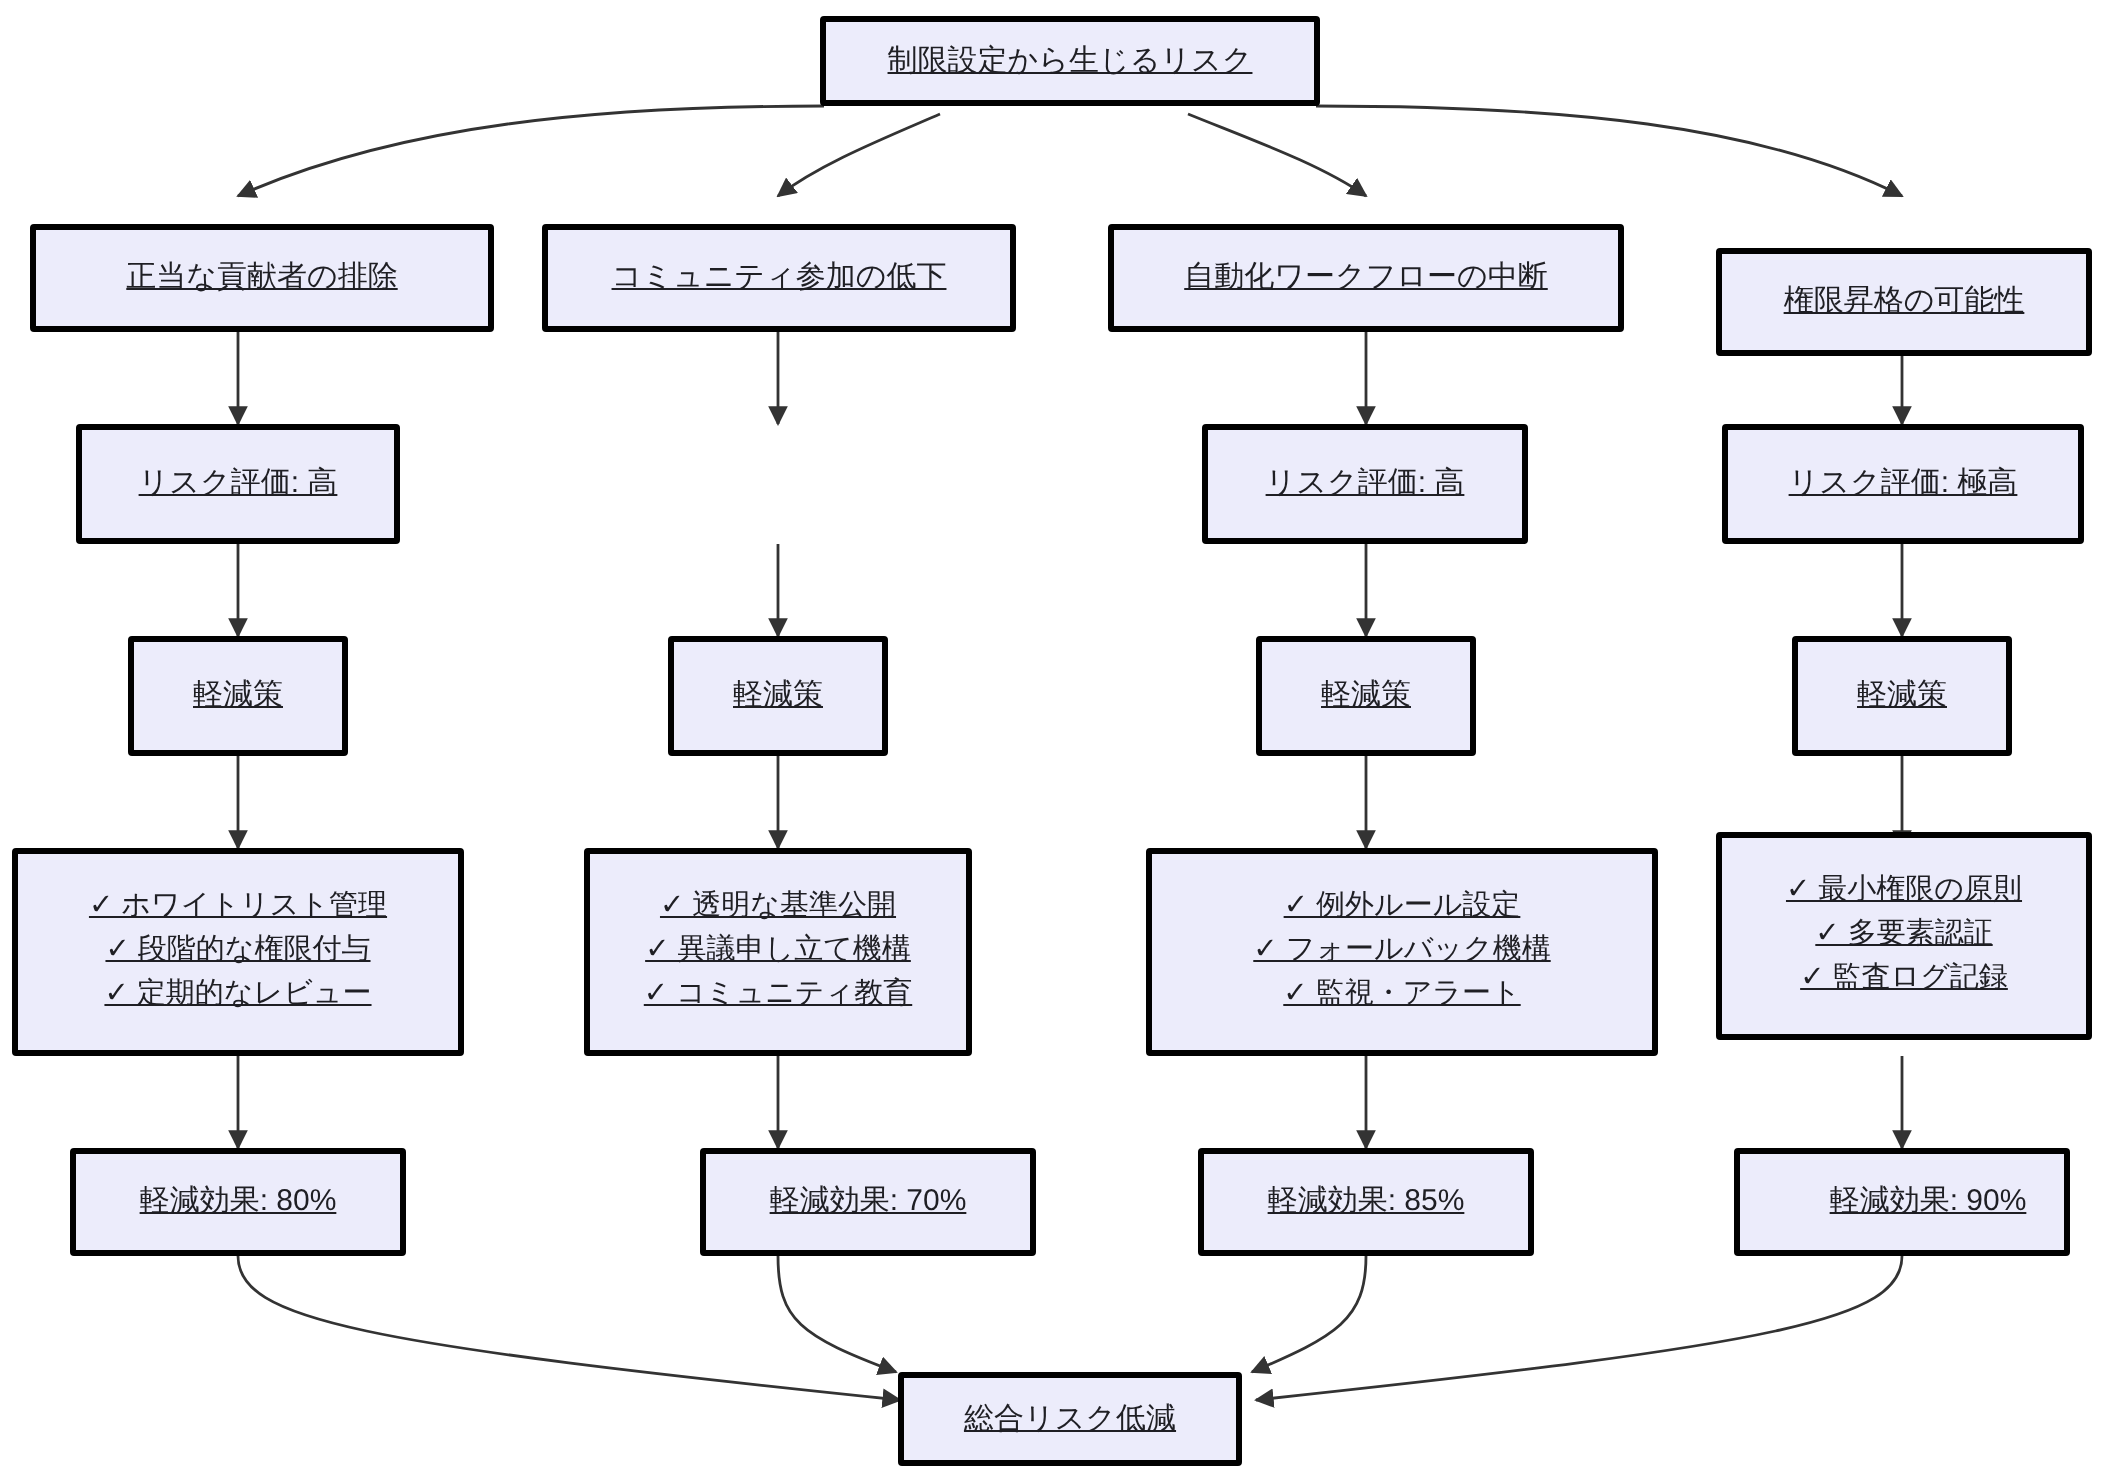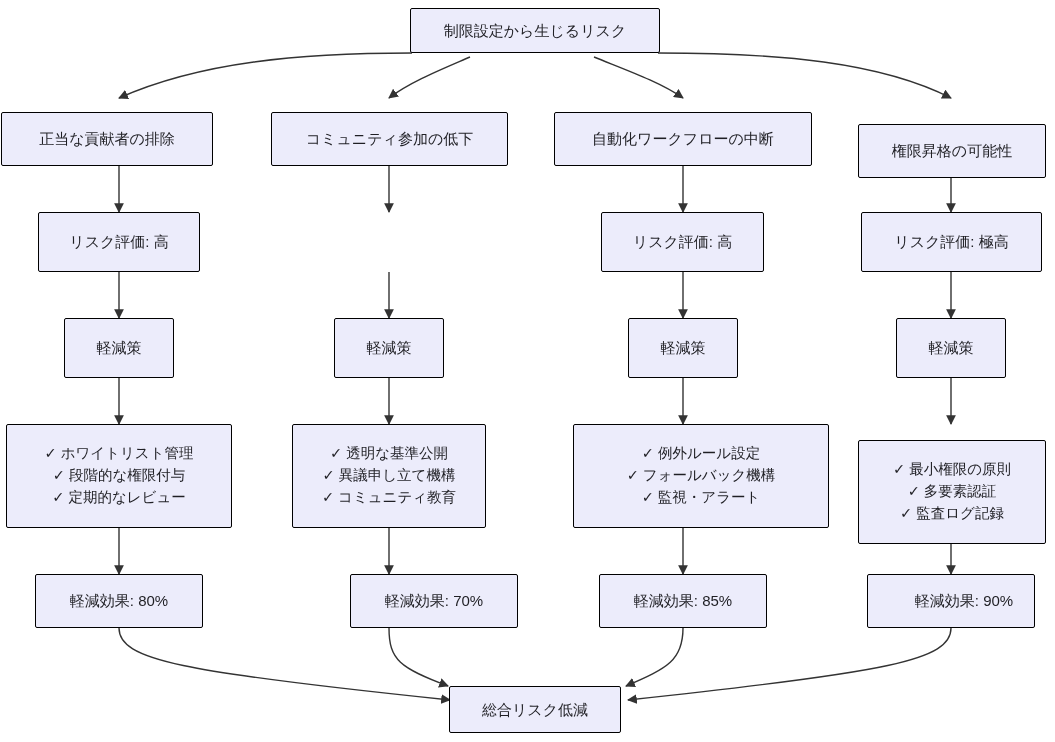--- a/index.html
+++ b/index.html
@@ -24,31 +24,32 @@
     position: absolute;
     left: 0; top: 0;
     width: 1055px;
     height: 742px;
     pointer-events: none;
   }
   .node {
     position: absolute;
     box-sizing: border-box;
     background: #ececfb;
-    border: 1px solid #000000;
+    border: 3px solid #000000;
     border-radius: 2px;
     display: flex;
     align-items: center;
     justify-content: center;
     color: #1f1f24;
     font-size: 15px;
     line-height: 1.45;
     text-align: center;
     white-space: pre-line;
     padding: 2px 6px;
+    text-decoration: underline;
   }
   .node.multiline {
     font-size: 14.5px;
     line-height: 1.5;
     flex-direction: column;
   }
   .node .line {
     display: block;
     white-space: pre;
   }
@@ -95,21 +96,21 @@
       <path d="M 389,628 C 389,660 400,668 448,686"></path>
       <path d="M 683,628 C 683,660 668,668 626,686"></path>
       <path d="M 951,628 C 951,660 890,672 628,700"></path>
     </g>
   </svg>
 
   <div class="node" style="left:410px; top:8px; width:250px; height:45px;">
     <span>制限設定から生じるリスク</span>
   </div>
 
-  <div class="node" style="left:1px; top:112px; width:212px; height:54px;">
+  <div class="node" style="left:15px; top:112px; width:232px; height:54px;">
     <span>正当な貢献者の排除</span>
   </div>
   <div class="node" style="left:38px; top:212px; width:162px; height:60px;">
     <span>リスク評価: 高</span>
   </div>
   <div class="node" style="left:64px; top:318px; width:110px; height:60px;">
     <span>軽減策</span>
   </div>
   <div class="node multiline" style="left:6px; top:424px; width:226px; height:104px;">
     <span class="line">✓ ホワイトリスト管理</span>
@@ -155,21 +156,21 @@
 
   <div class="node" style="left:858px; top:112px; width:188px; height:54px;margin-top:12px;">
     <span>権限昇格の可能性</span>
   </div>
   <div class="node" style="left:861px; top:212px; width:181px; height:60px;">
     <span>リスク評価: 極高</span>
   </div>
   <div class="node" style="left:896px; top:318px; width:110px; height:60px;">
     <span>軽減策</span>
   </div>
-  <div class="node multiline" style="left:858px; top:440px; width:188px; height:104px;">
+  <div class="node multiline" style="left:858px; top:416px; width:188px; height:104px;">
     <span class="line">✓ 最小権限の原則</span>
     <span class="line">✓ 多要素認証</span>
     <span class="line">✓ 監査ログ記録</span>
   </div>
   <div class="node" style="left:867px; top:574px; width:168px; height:54px;padding-left:32px;">
     <span>軽減効果: 90%</span>
   </div>
 
   <div class="node" style="left:449px; top:686px; width:172px; height:47px;">
     <span>総合リスク低減</span>

